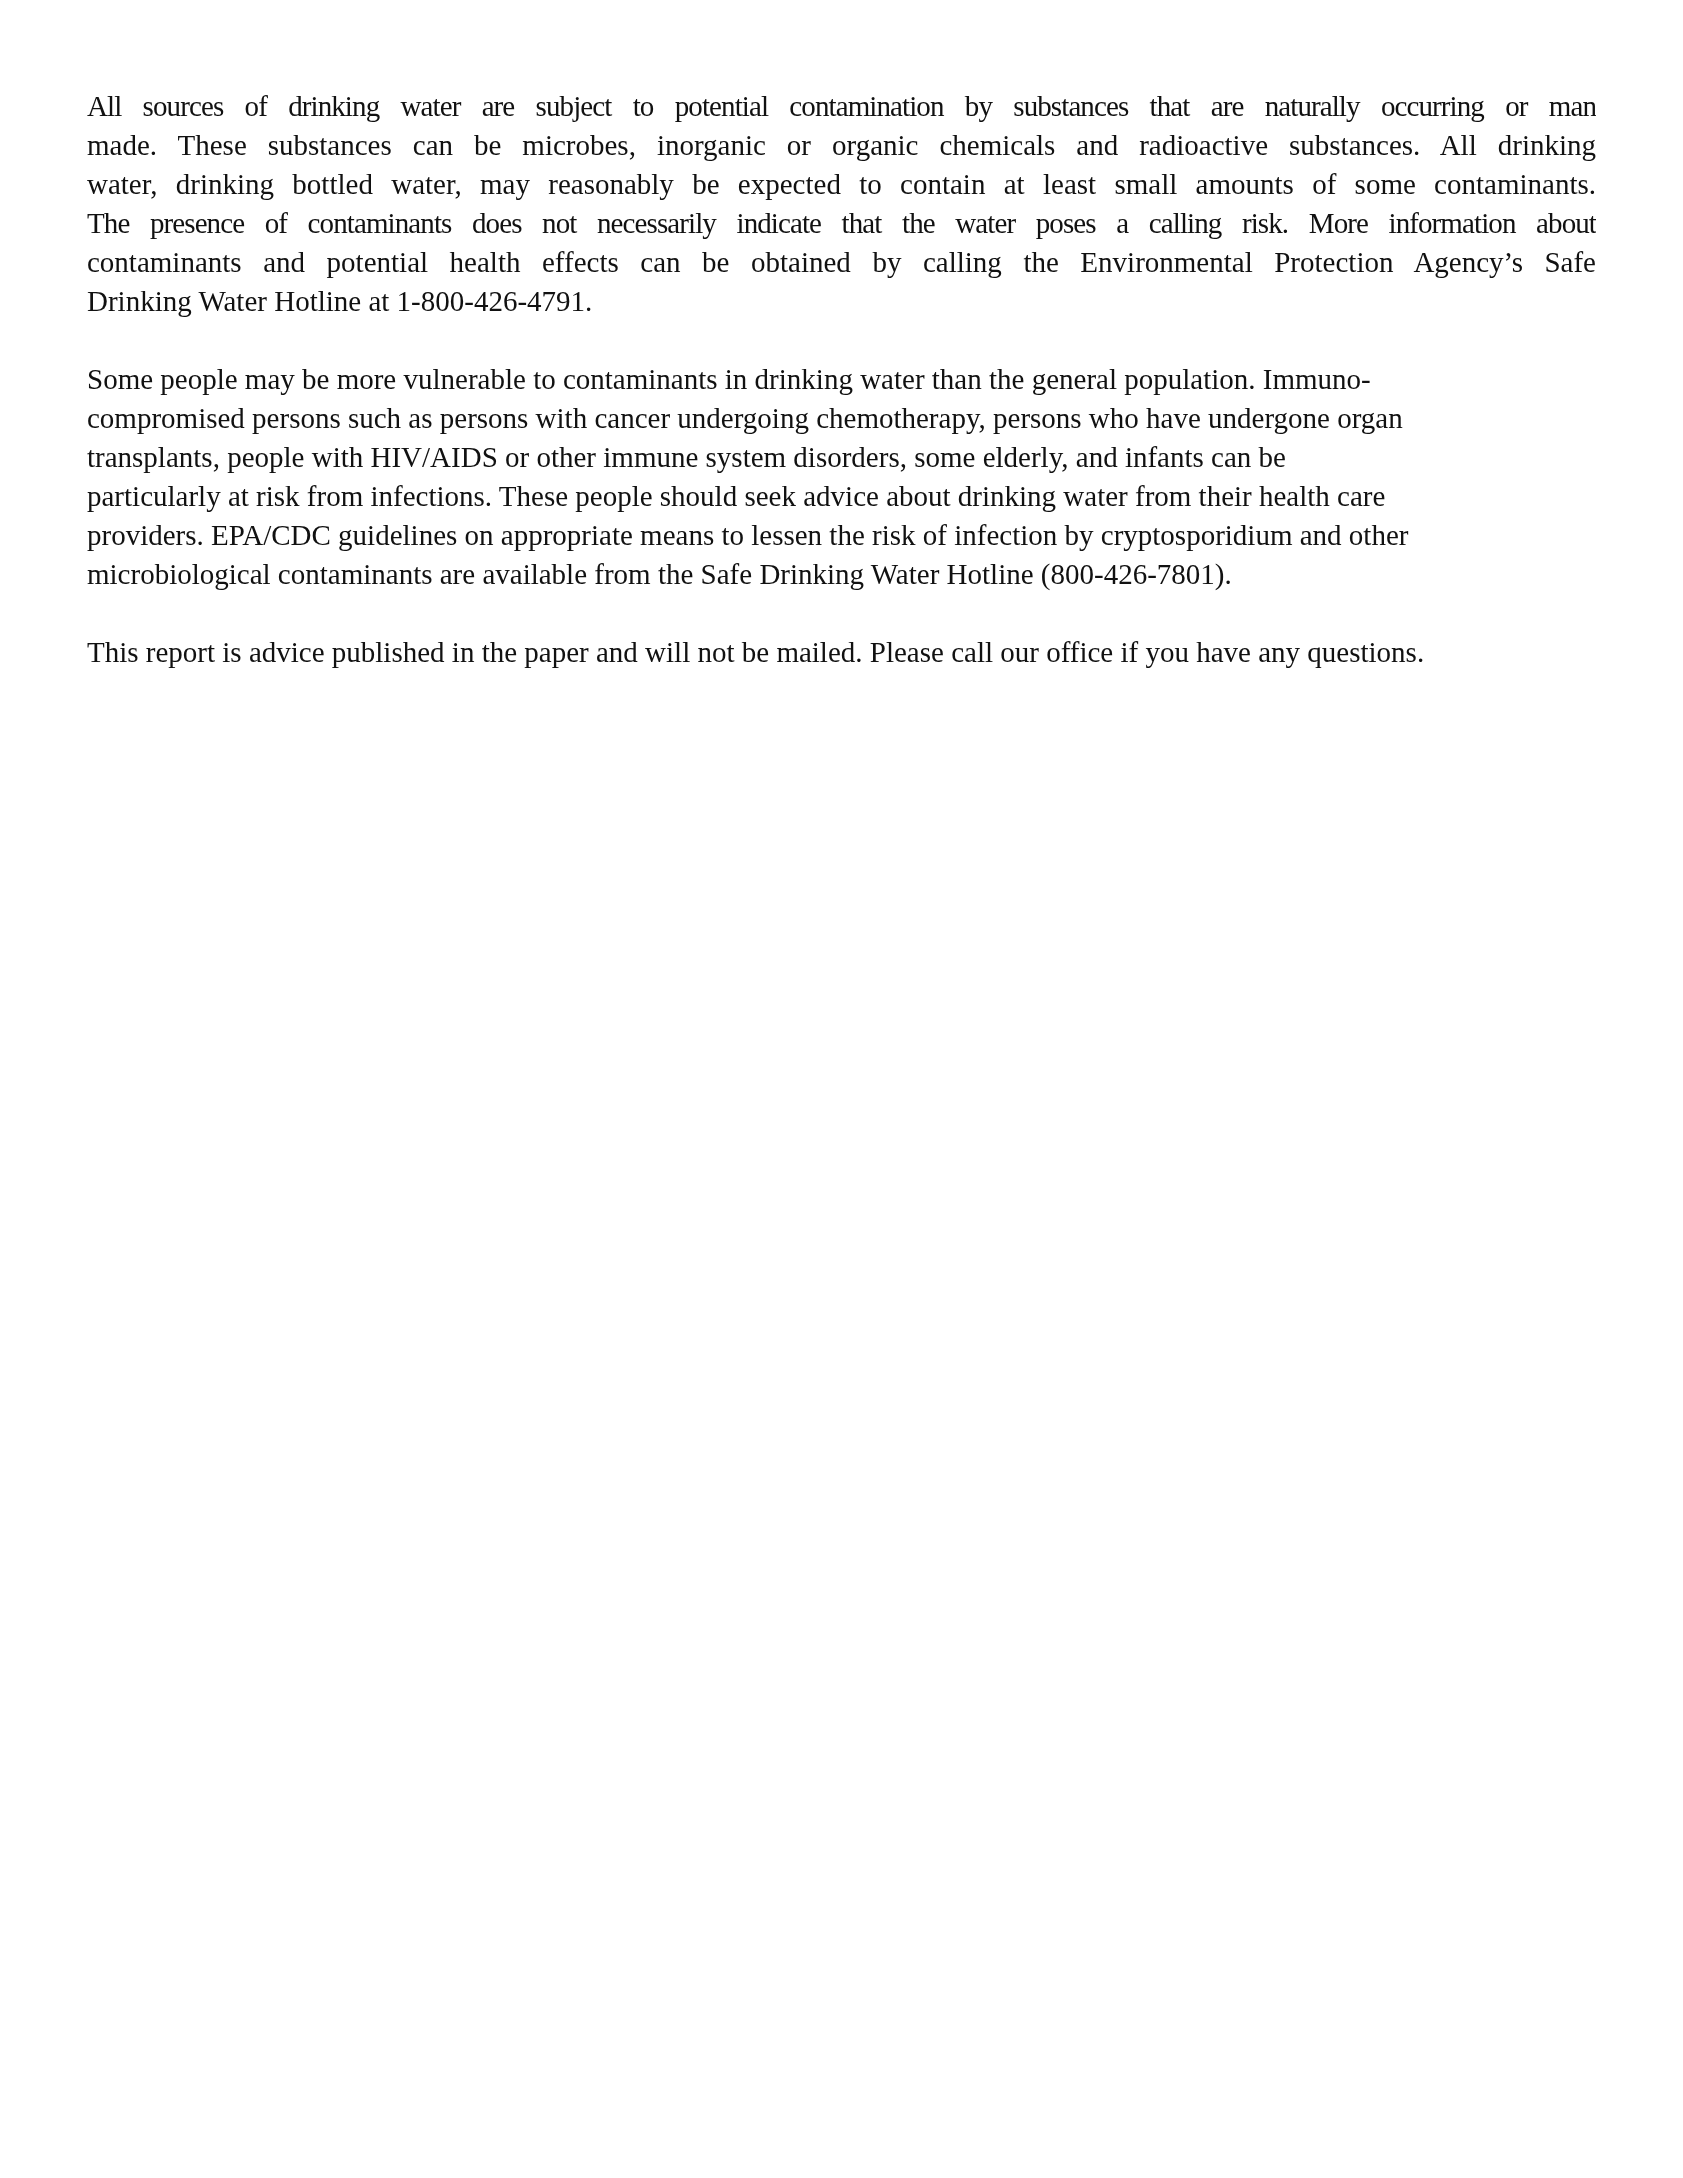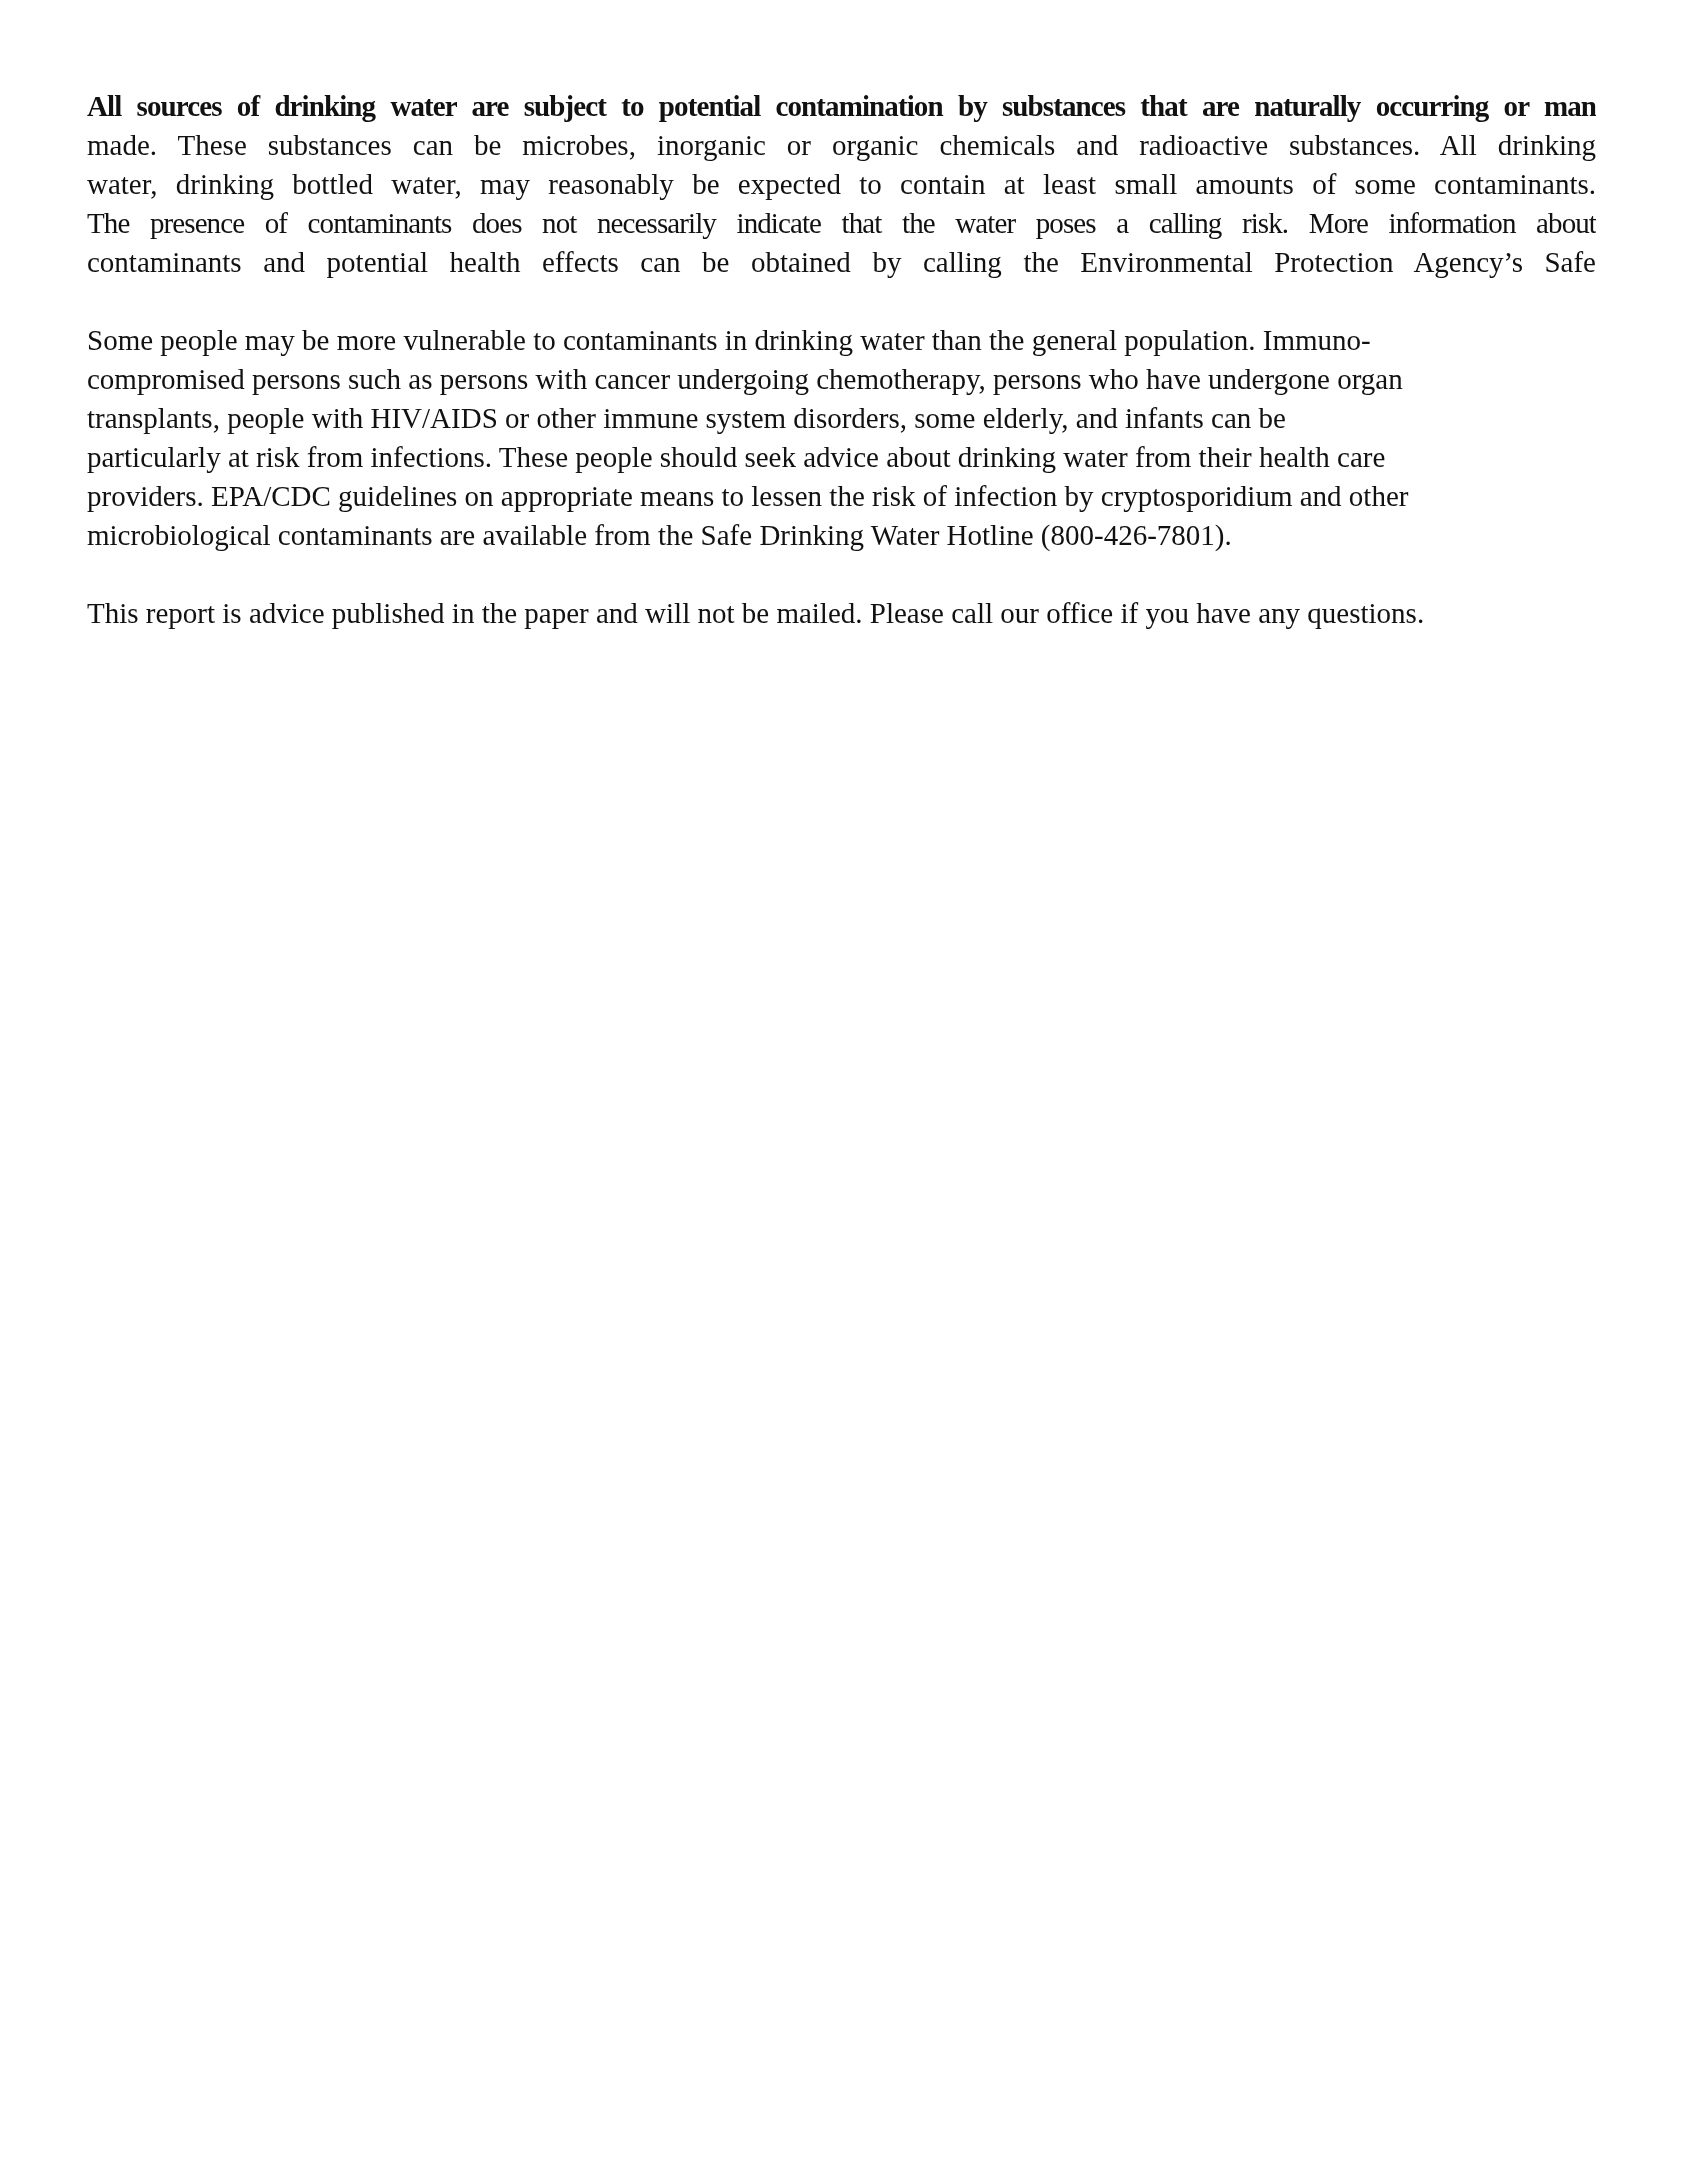--- a/index.html
+++ b/index.html
@@ -37,34 +37,35 @@
       white-space: normal;
       overflow: hidden;
     }
     .justified .line.last {
       text-align-last: left;
     }
     .ragged .line {
       text-align: left;
       font-family: Liberation Serif, serif;
     }
-    .condensed-0 { letter-spacing: -0.9px; word-spacing: -1px; font-weight: bold; }
+    .condensed-0 { letter-spacing: -0.9px; word-spacing: -1px; }
     .condensed-3 { letter-spacing: -0.9px; word-spacing: -1px; }
   </style>
 </head>
 <body>
 
 <div class="page">
 
   <p class="para justified">
     <span class="line condensed-0">All sources of drinking water are subject to potential contamination by substances that are naturally occurring or man</span>
     <span class="line">made. These substances can be microbes, inorganic or organic chemicals and radioactive substances. All drinking</span>
     <span class="line">water, drinking bottled water, may reasonably be expected to contain at least small amounts of some contaminants.</span>
     <span class="line condensed-3">The presence of contaminants does not necessarily indicate that the water poses a calling risk. More information about</span>
     <span class="line">contaminants and potential health effects can be obtained by calling the Environmental Protection Agency’s Safe</span>
+    <span class="line last">Drinking Water Hotline at 1-800-426-4791.</span>
   </p>
 
   <p class="para ragged">
     <span class="line">Some people may be more vulnerable to contaminants in drinking water than the general population. Immuno-</span>
     <span class="line">compromised persons such as persons with cancer undergoing chemotherapy, persons who have undergone organ</span>
     <span class="line">transplants, people with HIV/AIDS or other immune system disorders, some elderly, and infants can be</span>
     <span class="line">particularly at risk from infections. These people should seek advice about drinking water from their health care</span>
     <span class="line">providers. EPA/CDC guidelines on appropriate means to lessen the risk of infection by cryptosporidium and other</span>
     <span class="line">microbiological contaminants are available from the Safe Drinking Water Hotline (800-426-7801).</span>
   </p>

